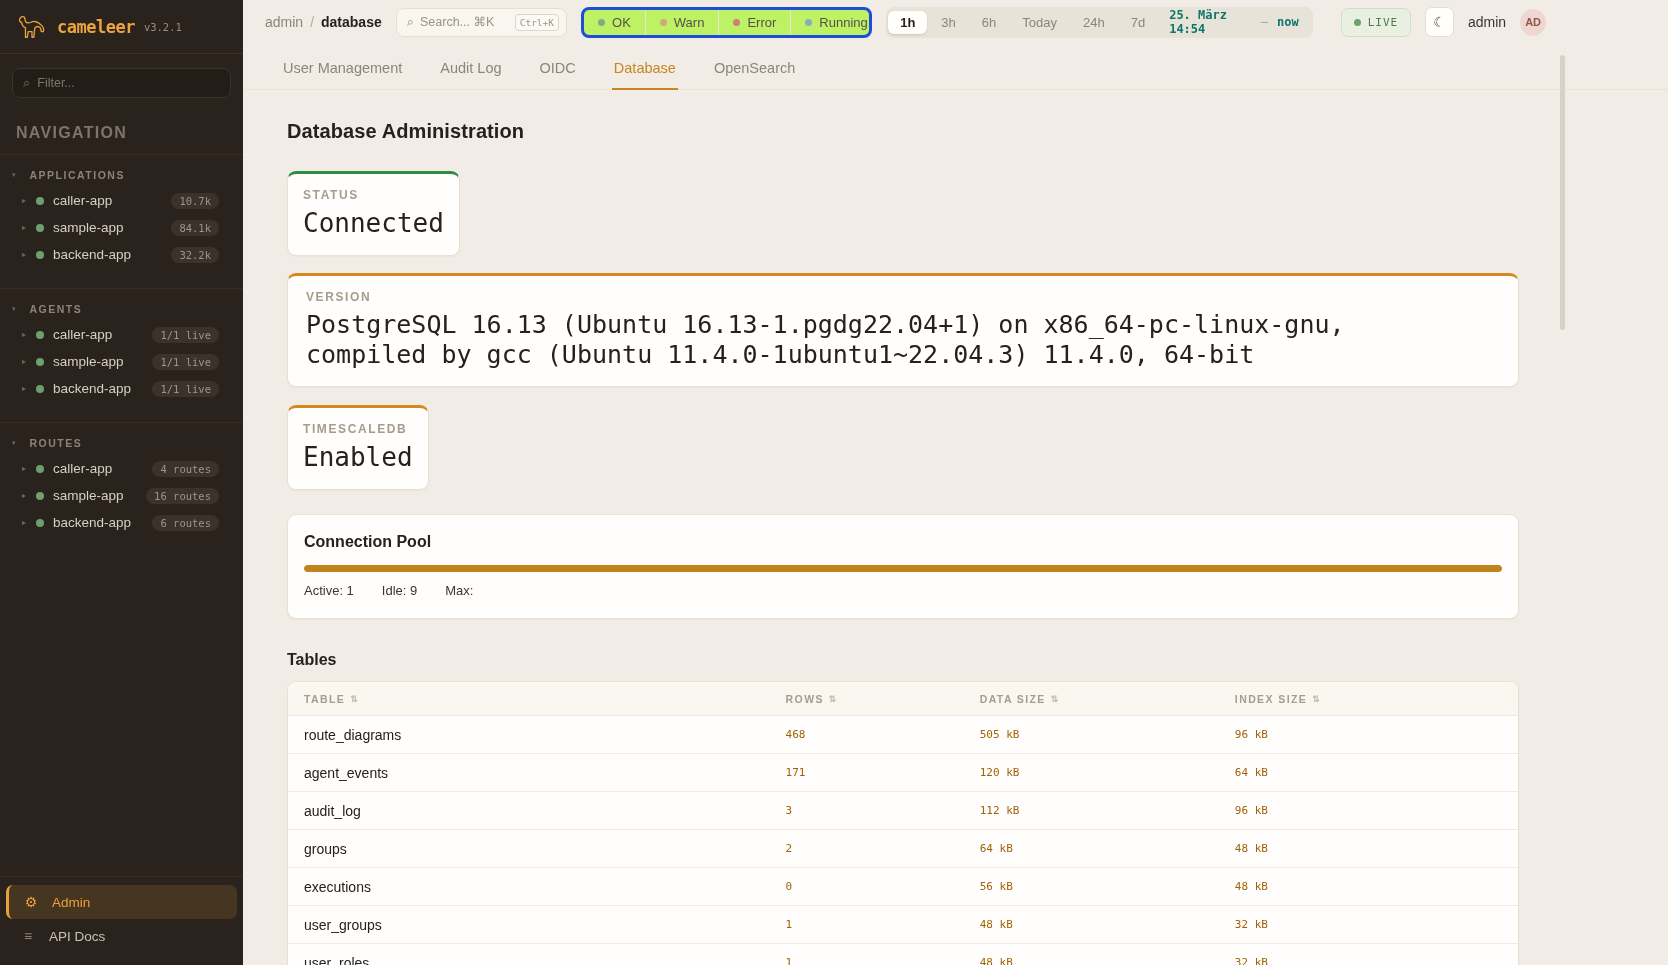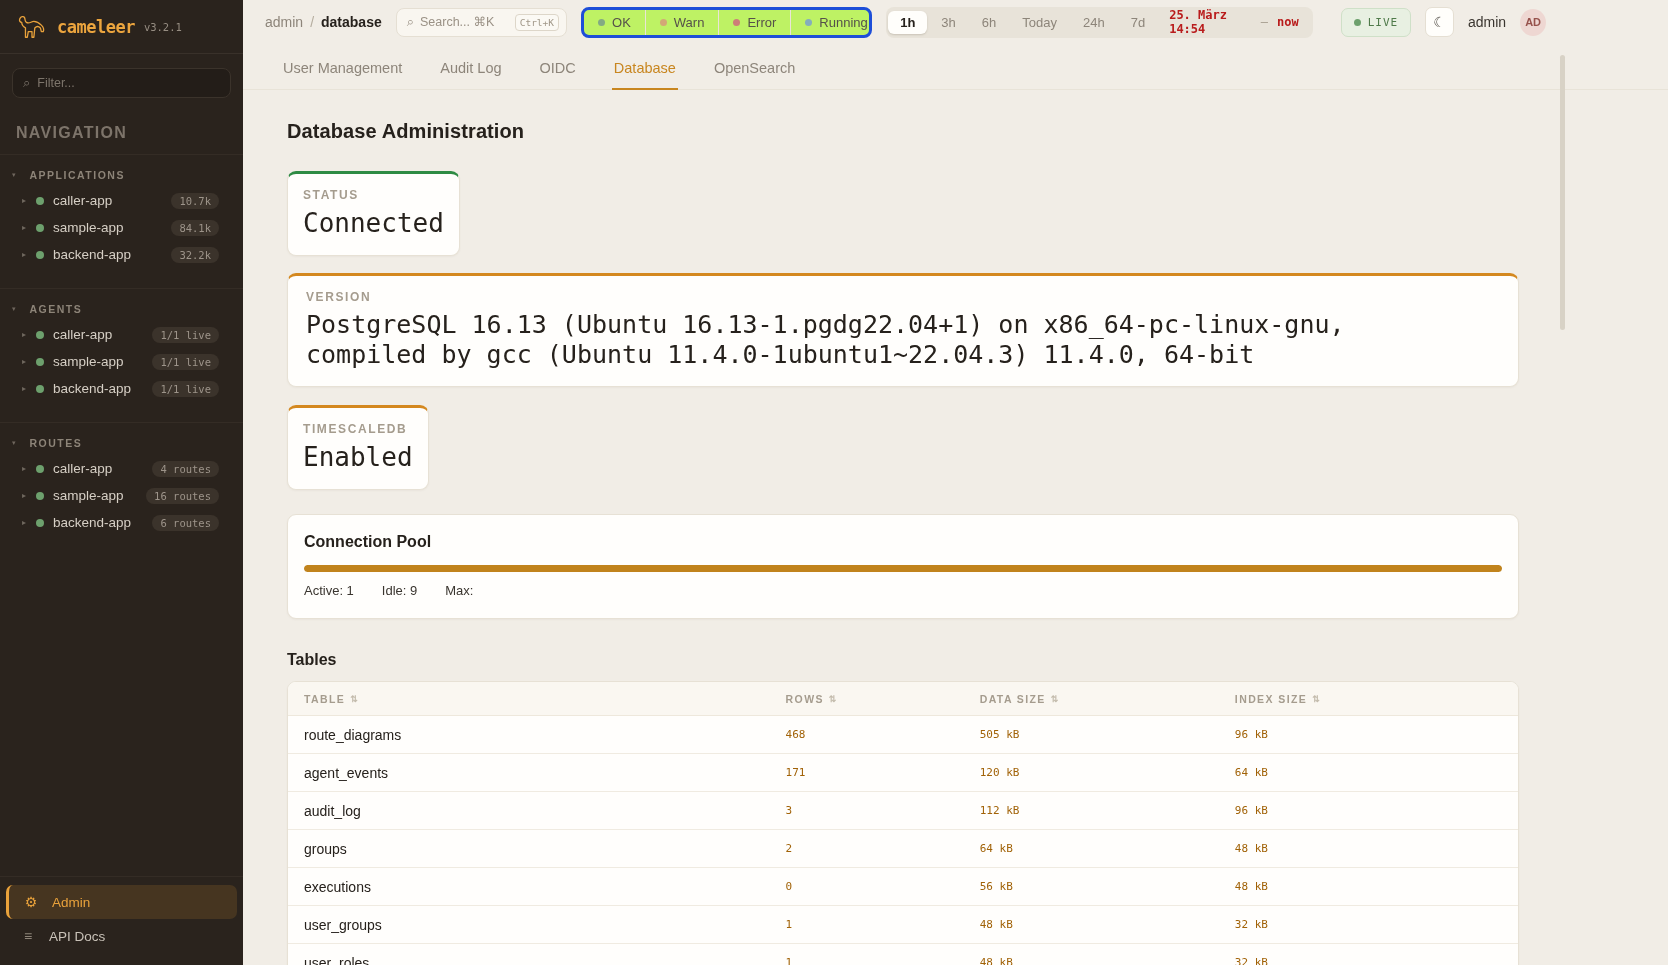--- a/index.html
+++ b/index.html
@@ -50,21 +50,21 @@
   .kbd { font-family:"DejaVu Sans Mono", monospace; font-size:9.5px; color:#a09788; border:1px solid #ddd6c9; border-radius:4px; padding:2px 4px; white-space:nowrap; background:#fbf9f4; }
   .filter-group { display:flex; height:31px; background:#bef264; border:3px solid #1d4ed8; border-radius:8px; overflow:hidden; }
   .filter-seg { display:flex; align-items:center; gap:7px; padding:0 14px; border-right:1px solid #eae4d8; font-size:13px; color:#55504a; cursor:pointer; white-space:nowrap; }
   .filter-seg:last-child { border-right:none; }
   .fdot { width:7px; height:7px; border-radius:50%; }
   .dot-ok { background:#83aa83; } .dot-warn { background:#d3a976; } .dot-error { background:#cd7f78; } .dot-running { background:#85aebc; }
   .time-group { display:flex; align-items:center; height:31px; background:#e8e3d9; border-radius:8px; padding:2px; gap:2px; }
   .time-btn { font-size:13px; color:#8d857a; padding:4px 12px; border-radius:6px; cursor:pointer; white-space:nowrap; }
   .time-btn.active { background:#fffefb; color:#26211c; font-weight:bold; box-shadow:0 1px 2px rgba(60,50,30,0.18); }
   .time-display { display:flex; align-items:center; gap:9px; padding:0 12px 0 10px; font-family:"DejaVu Sans Mono", monospace; font-size:12px; }
-  .td-from, .td-to { color:#b91c1c; font-weight:bold; }
+  .td-from, .td-to { color:#0f766e; font-weight:bold; }
   .td-sep { color:#a59c8e; font-weight:normal; }
   .topbar .spacer { flex:1; }
   .live-badge { display:flex; align-items:center; gap:7px; background:#e8f0e2; border:1px solid #cfe0c8; border-radius:7px; height:29px; padding:0 12px; font-family:"DejaVu Sans Mono", monospace; font-size:11px; letter-spacing:1px; color:#4f7a4a; cursor:pointer; }
   .live-dot { width:7px; height:7px; border-radius:50%; background:#6da06d; }
   .moon-btn { width:30px; height:30px; background:#fffefb; border:1px solid #e5dfd3; border-radius:7px; display:flex; align-items:center; justify-content:center; color:#55504a; font-size:14px; cursor:pointer; }
   .user-name { font-size:14px; color:#3a352f; }
   .avatar { width:27px; height:27px; border-radius:50%; background:#eed7d2; color:#96514b; font-size:11px; font-weight:bold; display:flex; align-items:center; justify-content:center; cursor:pointer; }
 
   .tabs { display:flex; align-items:flex-end; gap:34px; height:46px; padding:0 0 0 38px; border-bottom:1px solid #e8e3d8; }
   .tab { font-size:14.5px; color:#8d857a; padding:0 2px 13px 2px; cursor:pointer; position:relative; white-space:nowrap; }

